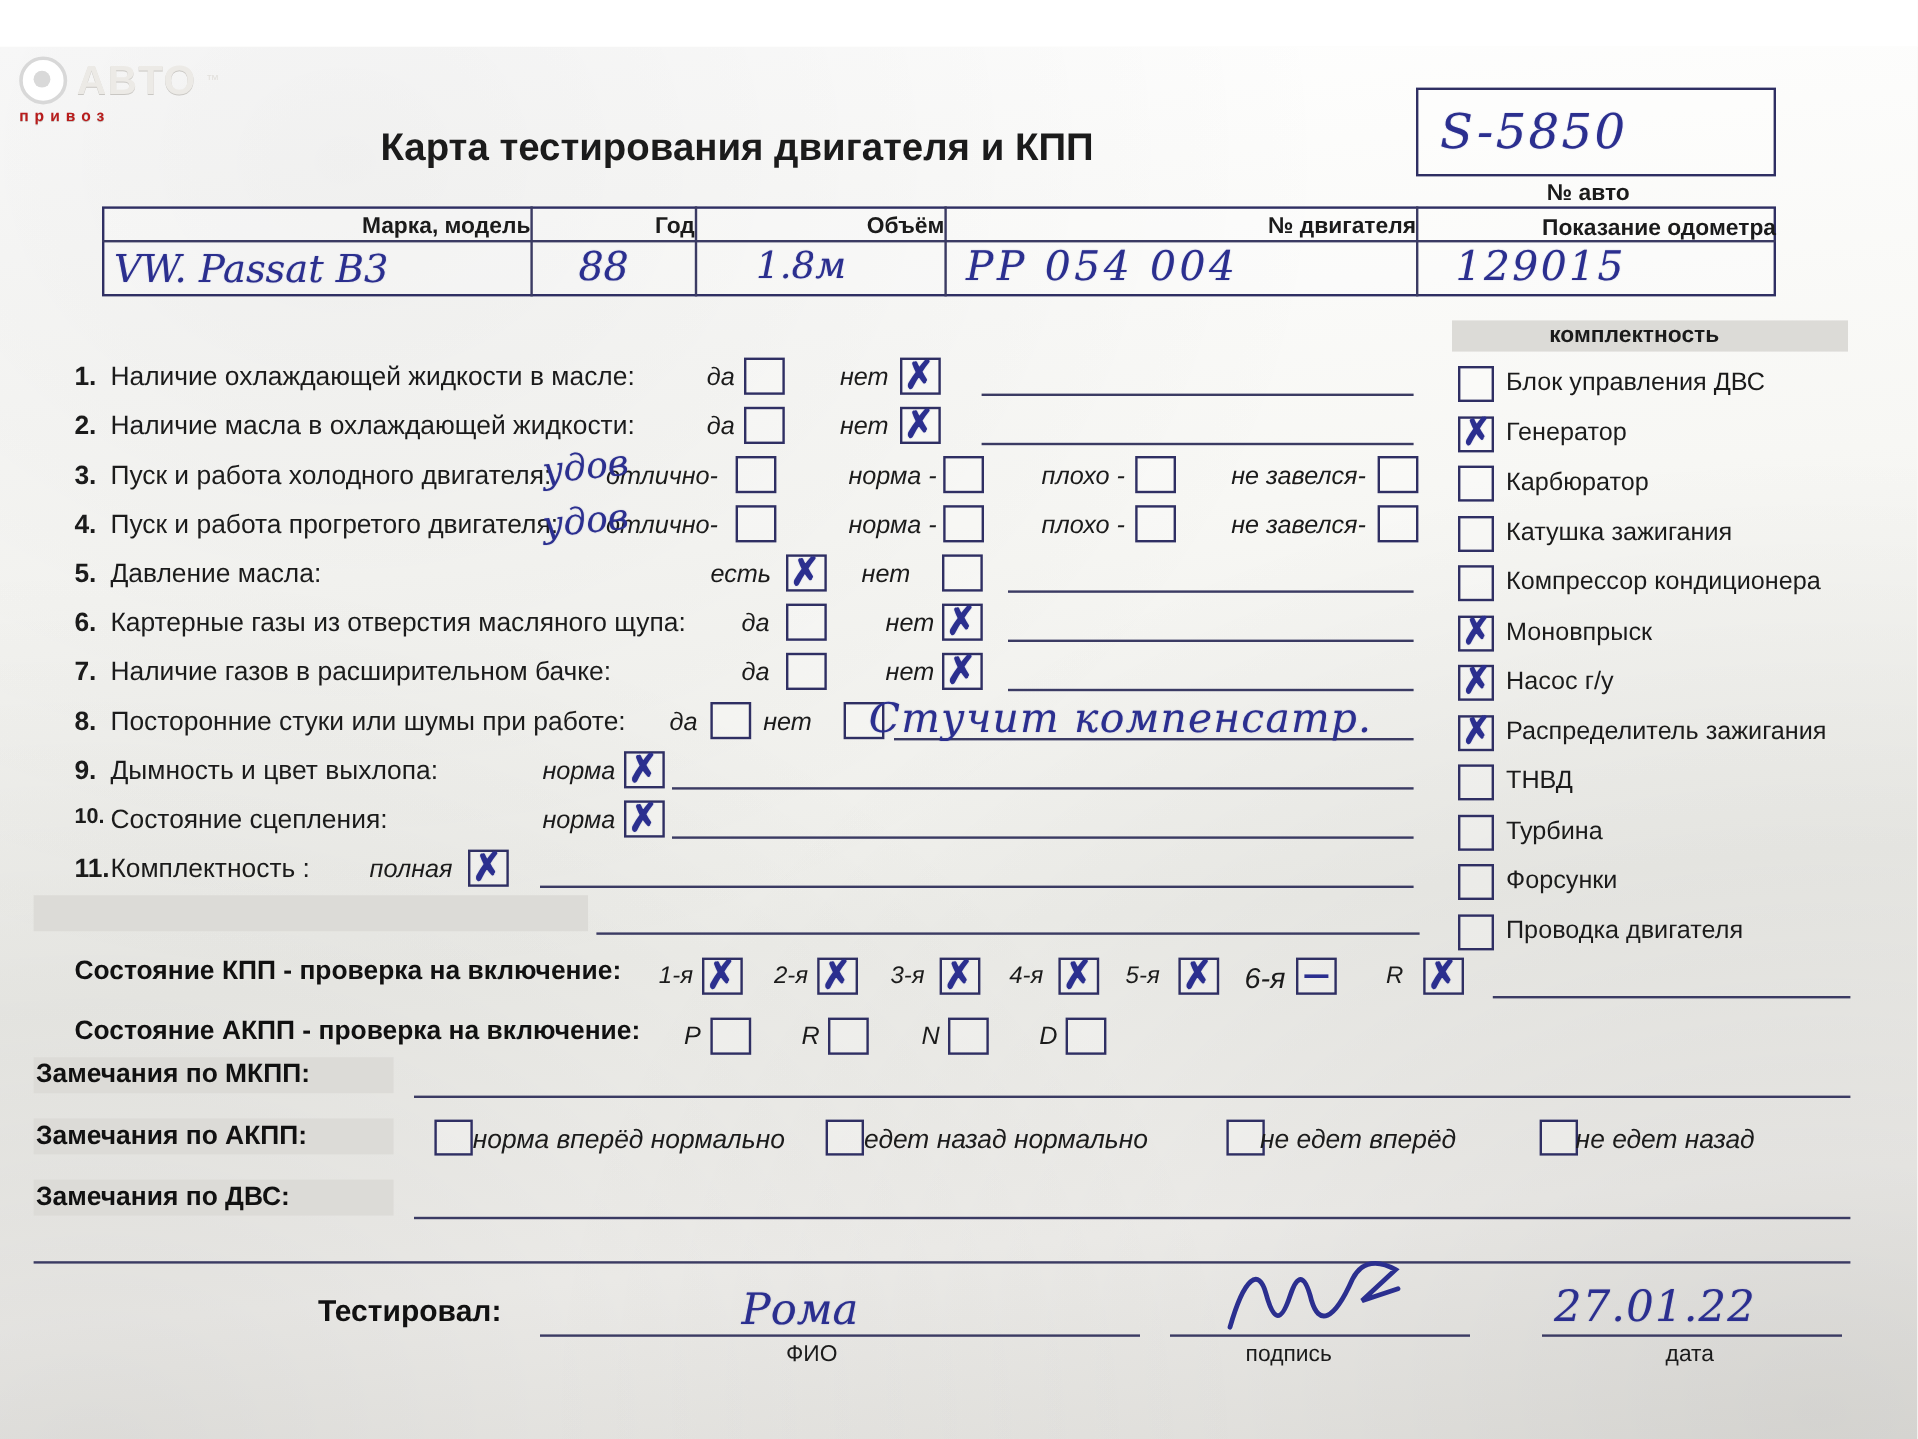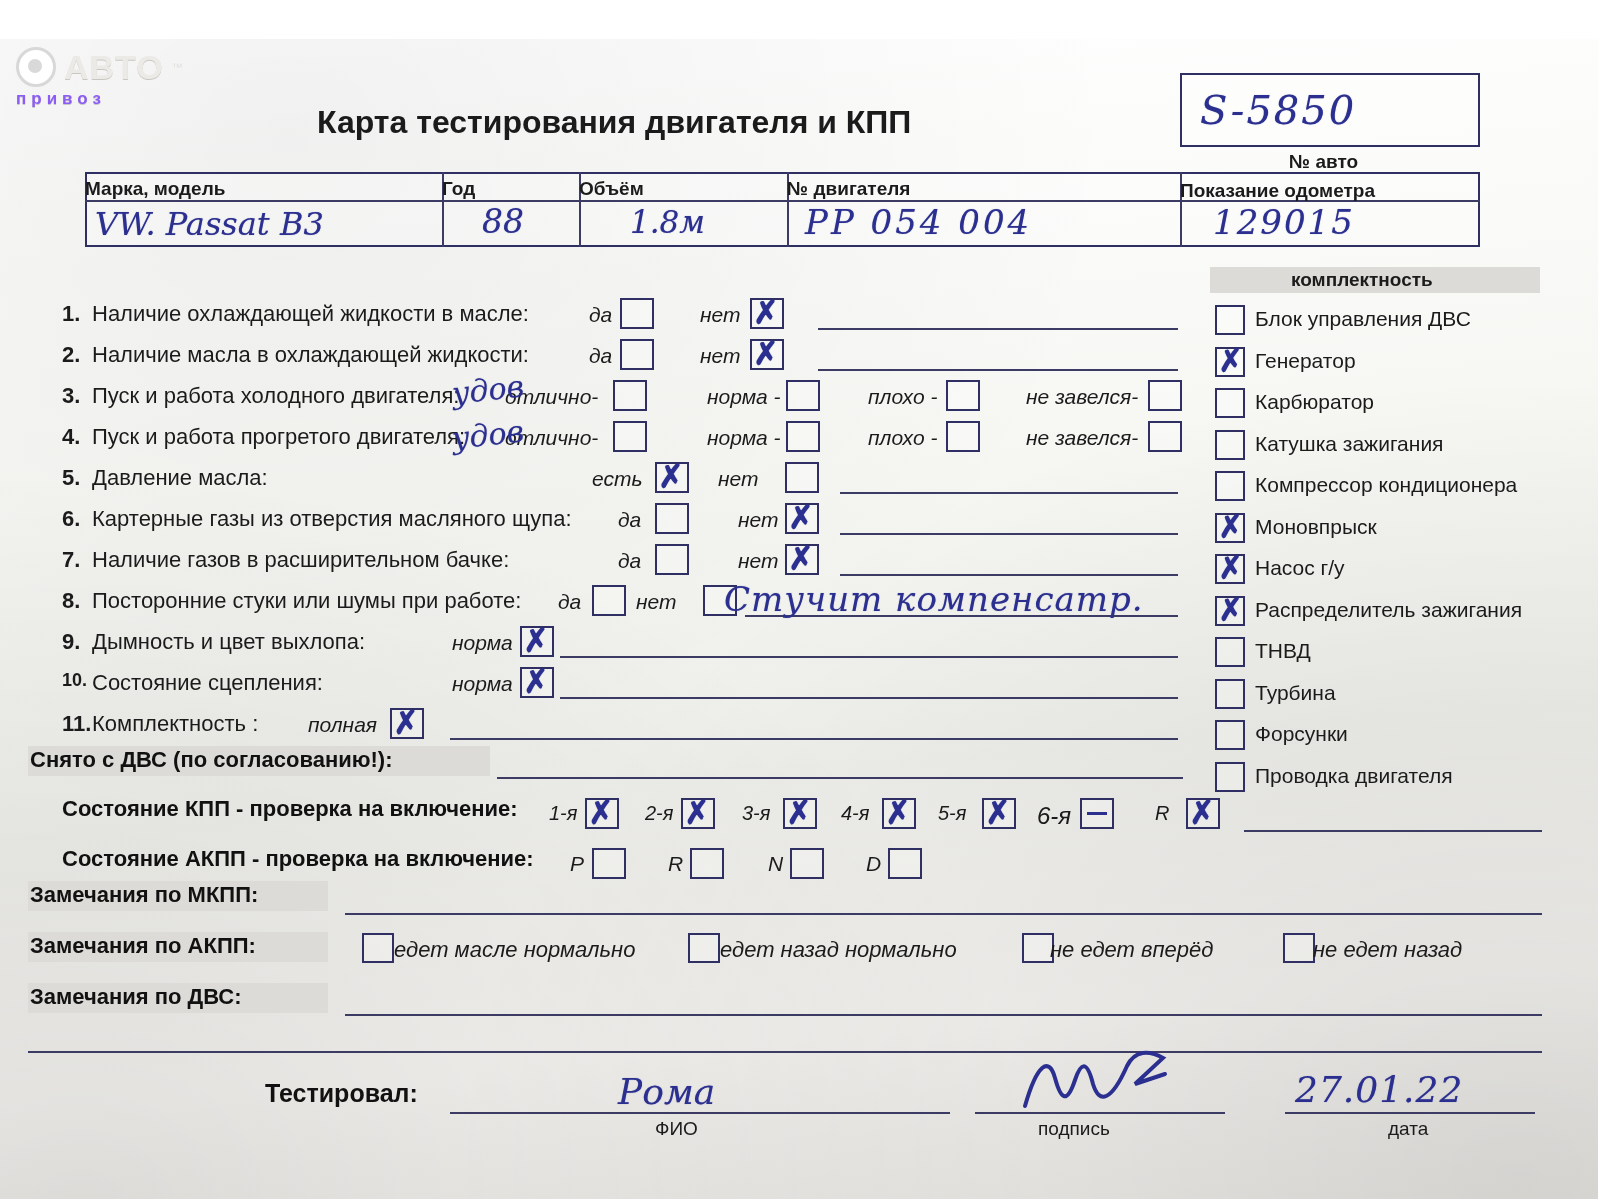--- a/index.html
+++ b/index.html
@@ -71,24 +71,24 @@
     color: #eceae6;
     text-shadow: 0 1px 0 #c9c7c3;
   }
   #watermark .wm-tm {
     font-size: 11px;
     color: #e2e0dc;
     vertical-align: super;
   }
   #watermark .wm-row2 {
     margin-top: 2px;
-    font-size: 17px;
+    font-size: 13px;
     font-weight: bold;
     letter-spacing: 5px;
-    color: #8b5cf6;
+    color: #b91c1c;
     text-shadow: 0 1px 0 #c9c7c3;
   }
 
   .lbl {
     position: absolute;
     color: #1b1b1b;
     white-space: nowrap;
   }
   .bold { font-weight: bold; }
   .ital { font-style: italic; }
@@ -124,21 +124,21 @@
   .vline {
     position: absolute;
     border-left: 2px solid #3b3b63;
   }
   .greybar {
     position: absolute;
     background: #dcdbd7;
   }
   .tblcell-hdr {
     position: absolute;
-    text-align: left;
+    text-align: right;
     font-weight: bold;
     font-size: 19px;
     color: #1b1b1b;
   }
   .sec-title {
     position: absolute;
     font-weight: bold;
     font-size: 22px;
     color: #111;
     white-space: nowrap;
@@ -307,21 +307,20 @@
       <div class="ink-x" style="left: 393px; top: 668px; font-size: 31px; transform: rotate(-4deg);">✗</div>
       <div class="line" style="left: 450px; top: 699px; width: 728px;"></div>
     </div>
 
   <div class="ink" style="left:452px; top:333px; font-size:30px; transform:rotate(-6deg);">удов</div>
   <div class="ink" style="left:452px; top:378px; font-size:30px; transform:rotate(-6deg);">удов</div>
 
   <div class="ink" style="left:724px; top:540px; font-size:34px; letter-spacing:1px;">Стучит компенсатр.</div>
 
   <div class="greybar" style="left:28px; top:707px; width:462px; height:30px;"></div>
-  <div class="sec-title" style="left:30px; top:708px;">Снято с ДВС (по согласованию!):</div>
   <div class="line" style="left:497px; top:738px; width:686px;"></div>
 
   <div class="sec-title" style="left:62px; top:757px;">Состояние КПП - проверка на включение:</div>
   <div id="mkpp-row">
       <div class="lbl ital" style="left: 549px; top: 763px;;font-size:20px;">1-я</div>
       <div class="box" style="left: 585px; top: 759px; width: 34px; height: 31px;"></div>
       <div class="ink-x" style="left: 588px; top: 758px; font-size: 31px; transform: rotate(-4deg);">✗</div>
       <div class="lbl ital" style="left: 645px; top: 763px;;font-size:20px;">2-я</div>
       <div class="box" style="left: 681px; top: 759px; width: 34px; height: 31px;"></div>
       <div class="ink-x" style="left: 684px; top: 758px; font-size: 31px; transform: rotate(-4deg);">✗</div>
@@ -356,21 +355,21 @@
     </div>
 
   <div class="greybar" style="left:28px; top:842px; width:300px; height:30px;"></div>
   <div class="sec-title" style="left:30px; top:843px;">Замечания по МКПП:</div>
   <div class="line" style="left:345px; top:874px; width:1197px;"></div>
 
   <div class="greybar" style="left:28px; top:893px; width:300px; height:30px;"></div>
   <div class="sec-title" style="left:30px; top:894px;">Замечания по АКПП:</div>
   <div id="akpp-notes-options">
       <div class="box" style="left: 362px; top: 894px; width: 32px; height: 30px;"></div>
-      <div class="lbl ital" style="left: 394px; top: 898px;;font-size:22px;">едет масле нормально</div>
+      <div class="lbl ital" style="left: 394px; top: 898px;;font-size:22px;">норма вперёд нормально</div>
       <div class="box" style="left: 688px; top: 894px; width: 32px; height: 30px;"></div>
       <div class="lbl ital" style="left: 720px; top: 898px;;font-size:22px;">едет назад нормально</div>
       <div class="box" style="left: 1022px; top: 894px; width: 32px; height: 30px;"></div>
       <div class="lbl ital" style="left: 1050px; top: 898px;;font-size:22px;">не едет вперёд</div>
       <div class="box" style="left: 1283px; top: 894px; width: 32px; height: 30px;"></div>
       <div class="lbl ital" style="left: 1313px; top: 898px;;font-size:22px;">не едет назад</div>
     </div>
 
   <div class="greybar" style="left:28px; top:944px; width:300px; height:30px;"></div>
   <div class="sec-title" style="left:30px; top:945px;">Замечания по ДВС:</div>

